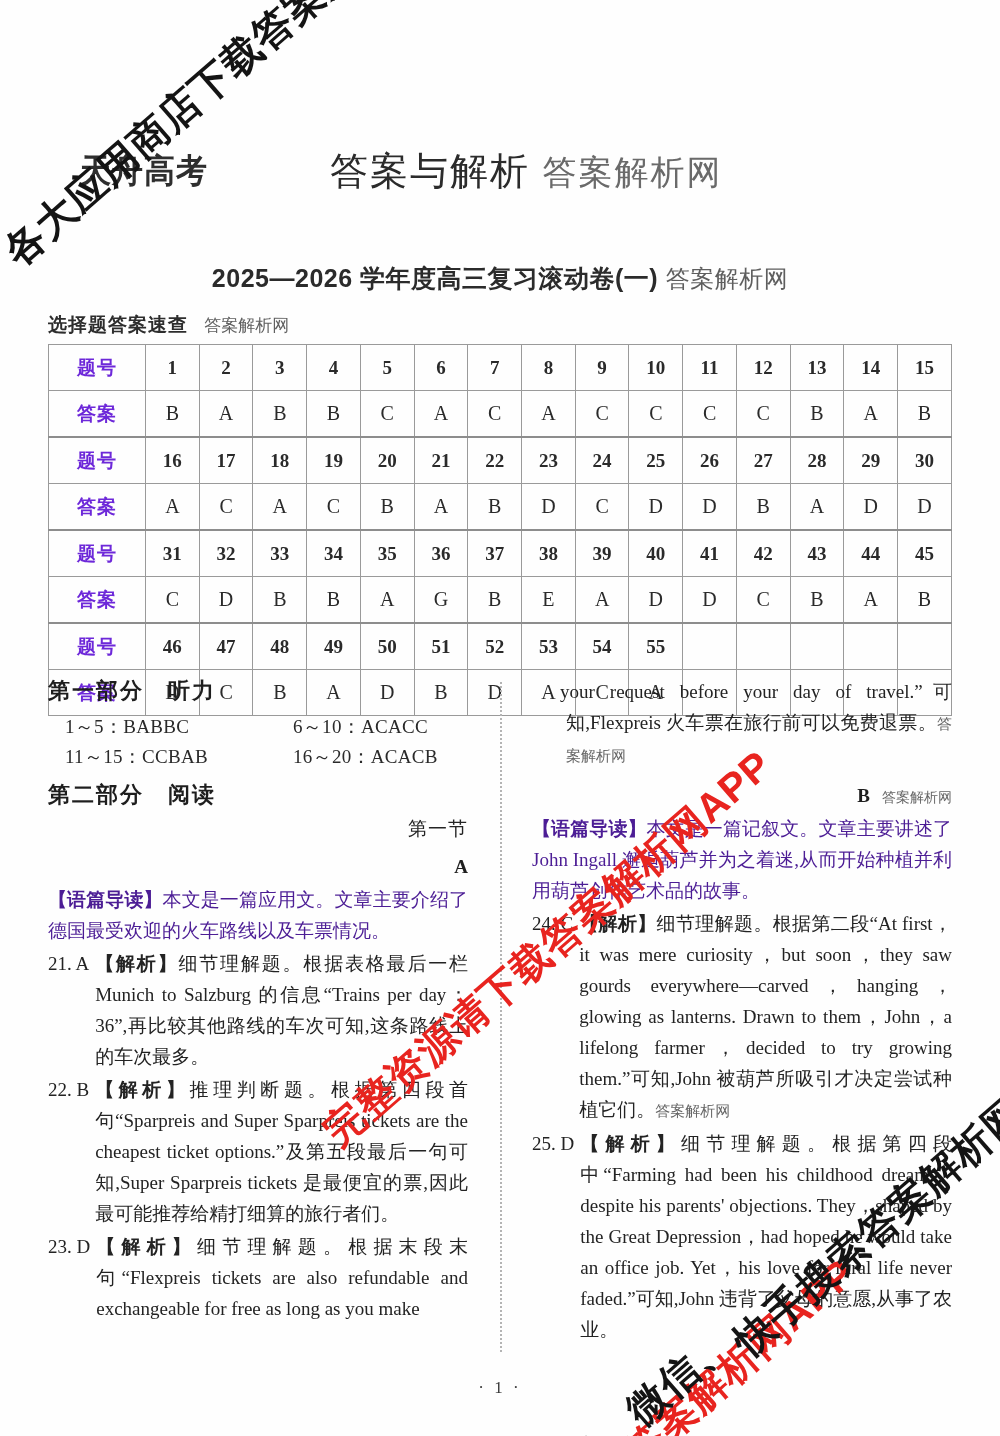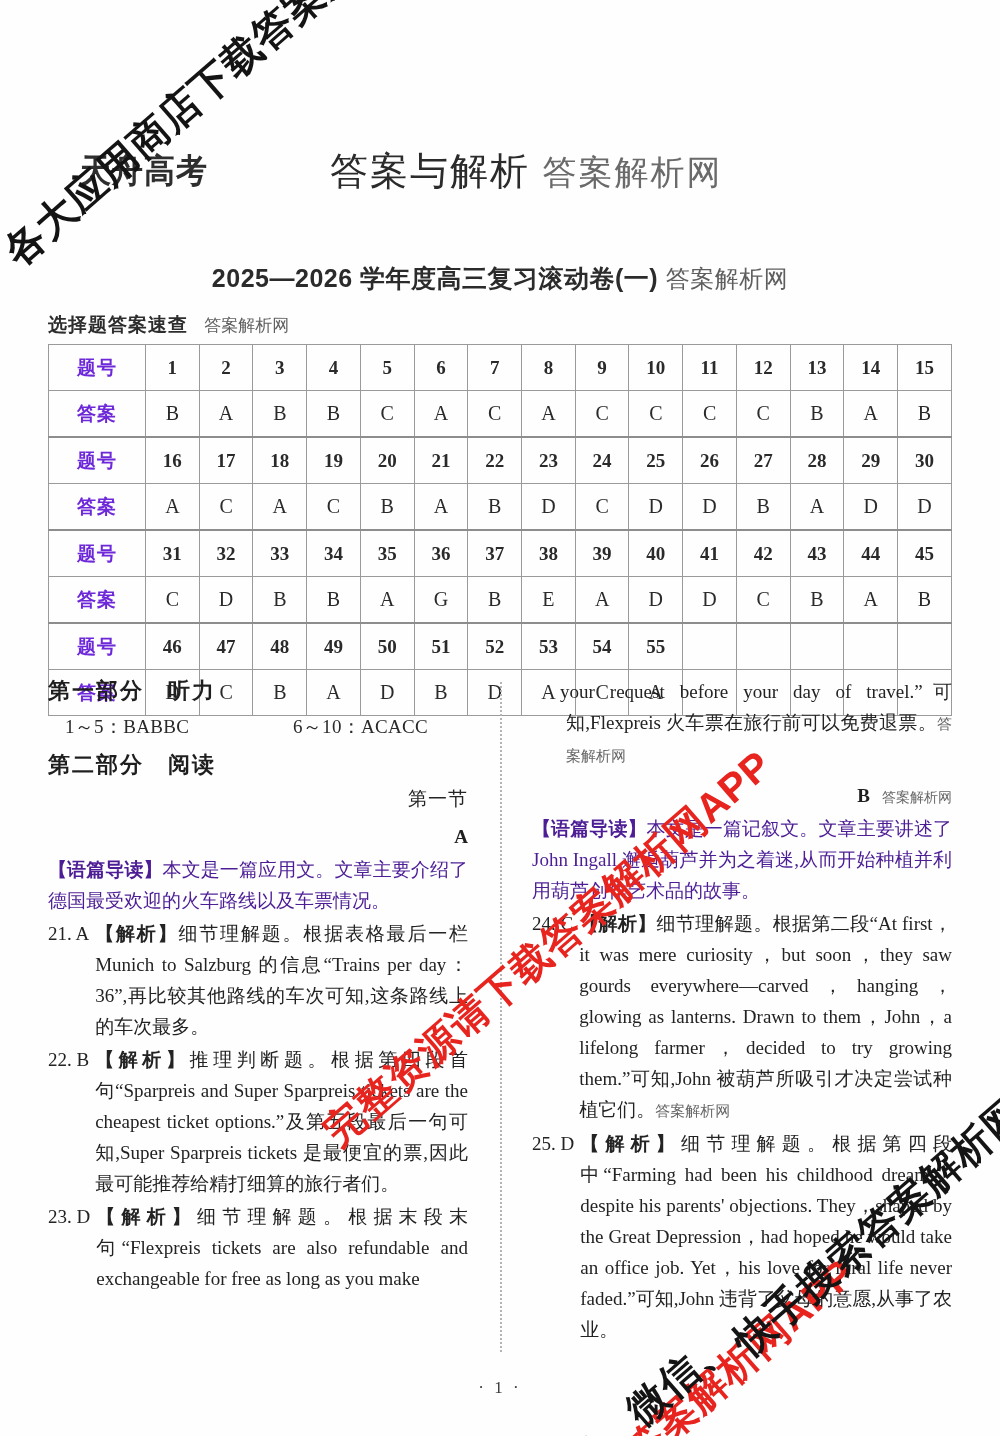--- a/index.html
+++ b/index.html
@@ -483,20 +483,24 @@
   <div class="body-cols">
     <div class="col-divider"></div>
 
     <div class="col col-left">
       <h2 class="part">第一部分　听力</h2>
 
       <div class="listen-row">
         <span>1～5：BABBC</span>
         <span>6～10：ACACC</span>
       </div>
+      <div class="listen-row">
+        <span>11～15：CCBAB</span>
+        <span>16～20：ACACB</span>
+      </div>
 
       <h2 class="part" style="margin-top:8px;">第二部分　阅读</h2>
       <div class="subsec">第一节</div>
 
       <div class="passage-letter">A</div>
 
       <div class="guide">
         <b>【语篇导读】</b><span>本文是一篇应用文。文章主要介绍了德国最受欢迎的火车路线以及车票情况。</span>
       </div>
 

